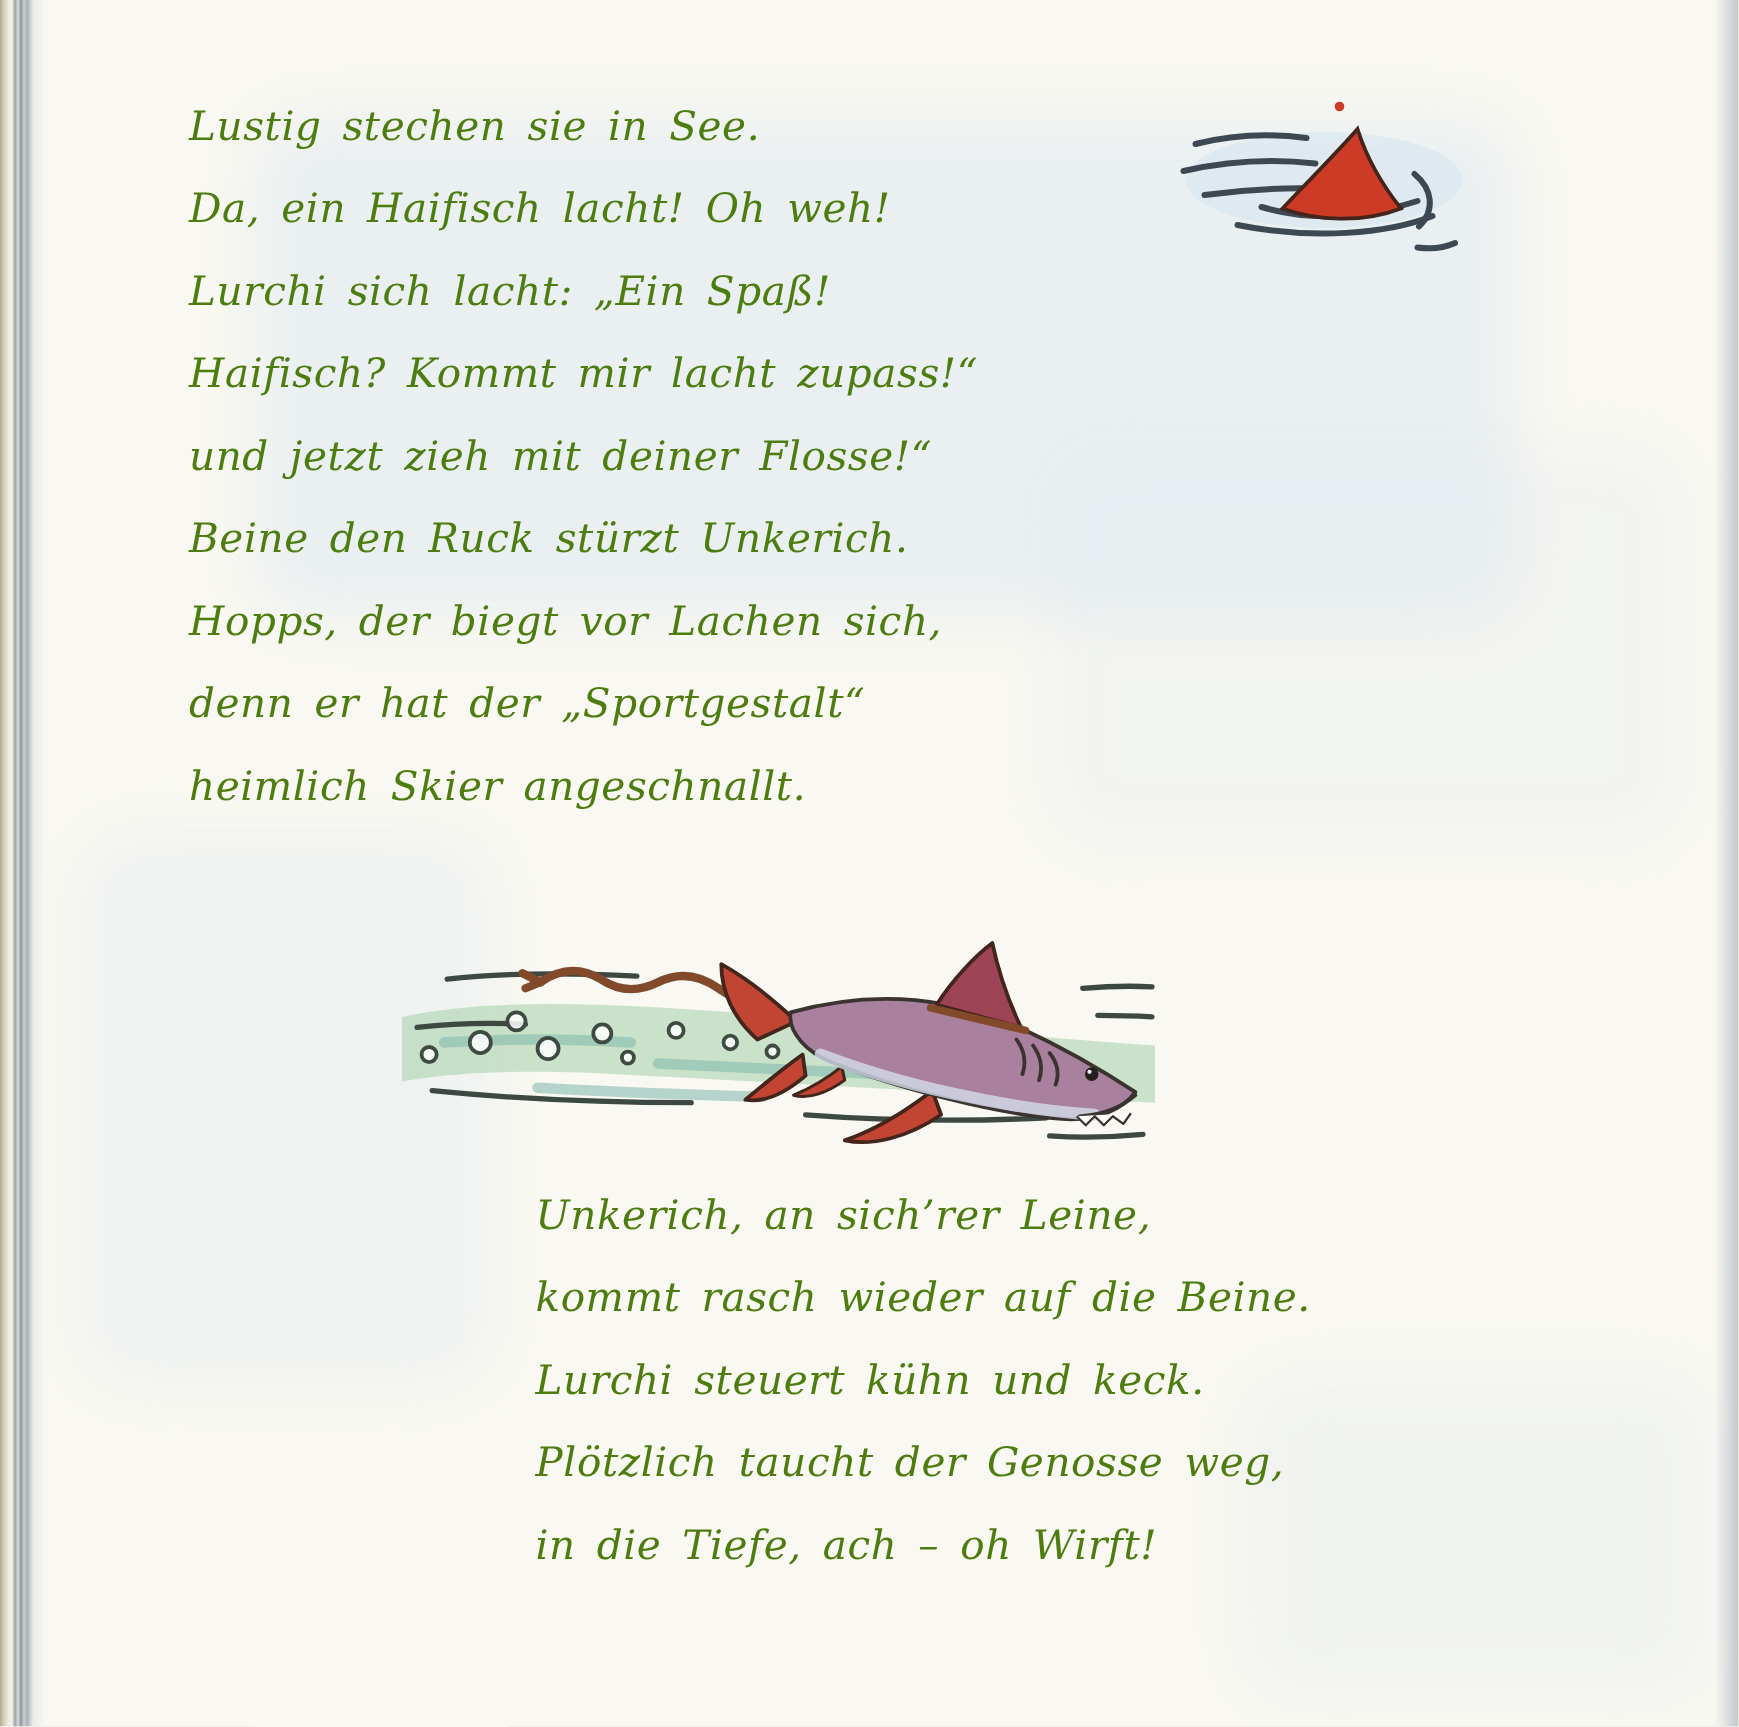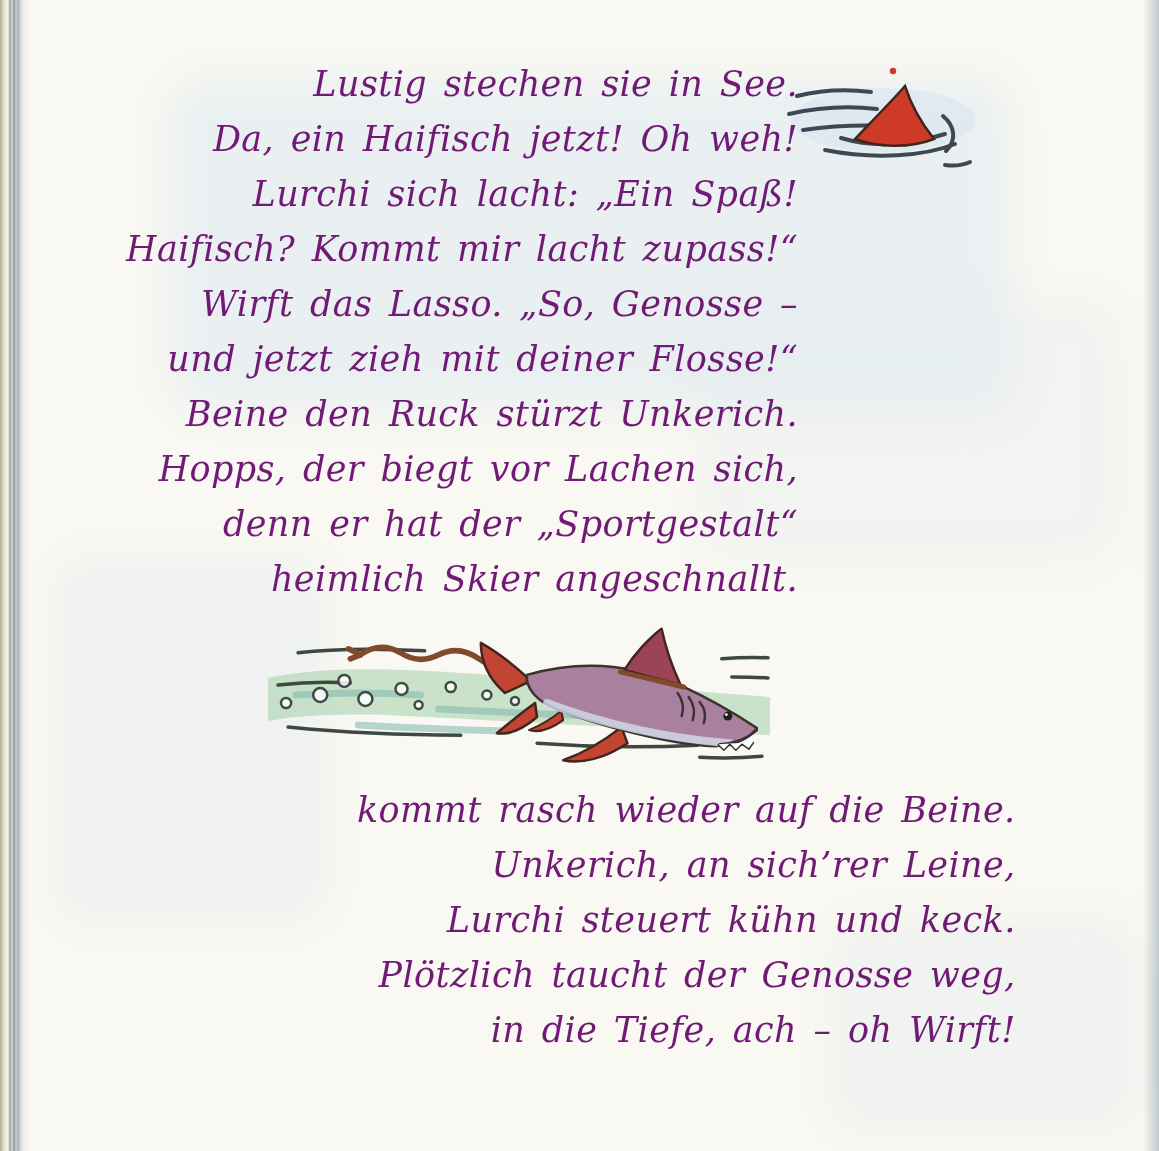--- a/index.html
+++ b/index.html
@@ -26,27 +26,26 @@
   }
   
   .right-edge {
     position:absolute; right:0; top:0; bottom:0; width:16px;
     background:linear-gradient(to right, rgba(146,162,173,0), rgba(146,162,173,0.55));
   }
 
   .stanza {
     position:absolute;
     font-style:italic;
-    font-size:35px;
+    font-size:27px;
     line-height:55px;
-    color:#701a75;
+    color:#4d7c0f;
     letter-spacing:0.4px;
     word-spacing:5px;
     white-space:nowrap;
-    text-align:right;
   }
   .stanza-1 { left:126px; top:57px; }
   .stanza-2 { left:357px; top:783px; }
 
   .illo { position:absolute; }
   .illo-fin   { left:783px; top:58px;  width:205px; height:115px; }
   .illo-shark { left:268px; top:622px; width:502px; height:152px; }
 </style>
 </head>
 <body>
@@ -71,24 +70,23 @@
       <path d="M42,92 C92,102 142,98 172,86"></path>
       <path d="M160,58 C172,68 174,82 163,93"></path>
       <path d="M162,107 q14,2 25,-3"></path>
     </g>
     <path d="M72,81 C88,64 108,44 122,28 C128,47 139,66 151,81 C125,91 94,89 72,81 Z" stroke-width="2.5" stroke="#43251c" fill="#cd3a25"></path>
     <circle cx="110" cy="13" r="3.2" fill="#cd3a25"></circle>
   </svg>
 
   <div class="stanza stanza-1">
     <div class="line">Lustig stechen sie in See.</div>
-    <div class="line">Da, ein Haifisch jetzt! Oh weh!</div>
+    <div class="line">Da, ein Haifisch lacht! Oh weh!</div>
     <div class="line">Lurchi sich lacht: „Ein Spaß!</div>
     <div class="line">Haifisch? Kommt mir lacht zupass!“</div>
-    <div class="line">Wirft das Lasso. „So, Genosse –</div>
     <div class="line">und jetzt zieh mit deiner Flosse!“</div>
     <div class="line">Beine den Ruck stürzt Unkerich.</div>
     <div class="line">Hopps, der biegt vor Lachen sich,</div>
     <div class="line">denn er hat der „Sportgestalt“</div>
     <div class="line">heimlich Skier angeschnallt.</div>
   </div>
 
   <svg class="illo illo-shark" viewBox="0 0 500 150" role="img" aria-label="Shark diving to the right, lasso rope trailing from its tail, bubbles and green water streaks">
 
     <path opacity="0.5" d="M0,55 C60,42 140,46 220,52 C300,58 390,66 500,74 L500,112 C380,106 240,98 120,92 C60,90 20,94 0,98 Z" fill="#9ccb9f"></path>
@@ -143,20 +141,20 @@
         <path d="M430,79 q8,10 4,21"></path>
         <path d="M487,107 C478,115 466,120 450,121"></path>
       </g>
       <path d="M448,121 l6,6 l6,-6 l6,6 l6,-6 l7,5 l5,-7" fill="#ffffff" stroke="#3a332f" stroke-width="1.5"></path>
       <circle cx="458" cy="93" r="4.5" fill="#26201d"></circle>
       <circle cx="456.5" cy="91.5" r="1.4" fill="#ffffff"></circle>
     </g>
   </svg>
 
   <div class="stanza stanza-2">
+    <div class="line">Unkerich, an sich’rer Leine,</div>
     <div class="line">kommt rasch wieder auf die Beine.</div>
-    <div class="line">Unkerich, an sich’rer Leine,</div>
     <div class="line">Lurchi steuert kühn und keck.</div>
     <div class="line">Plötzlich taucht der Genosse weg,</div>
     <div class="line">in die Tiefe, ach – oh Wirft!</div>
   </div>
 
 </div>
 
 </body></html>

